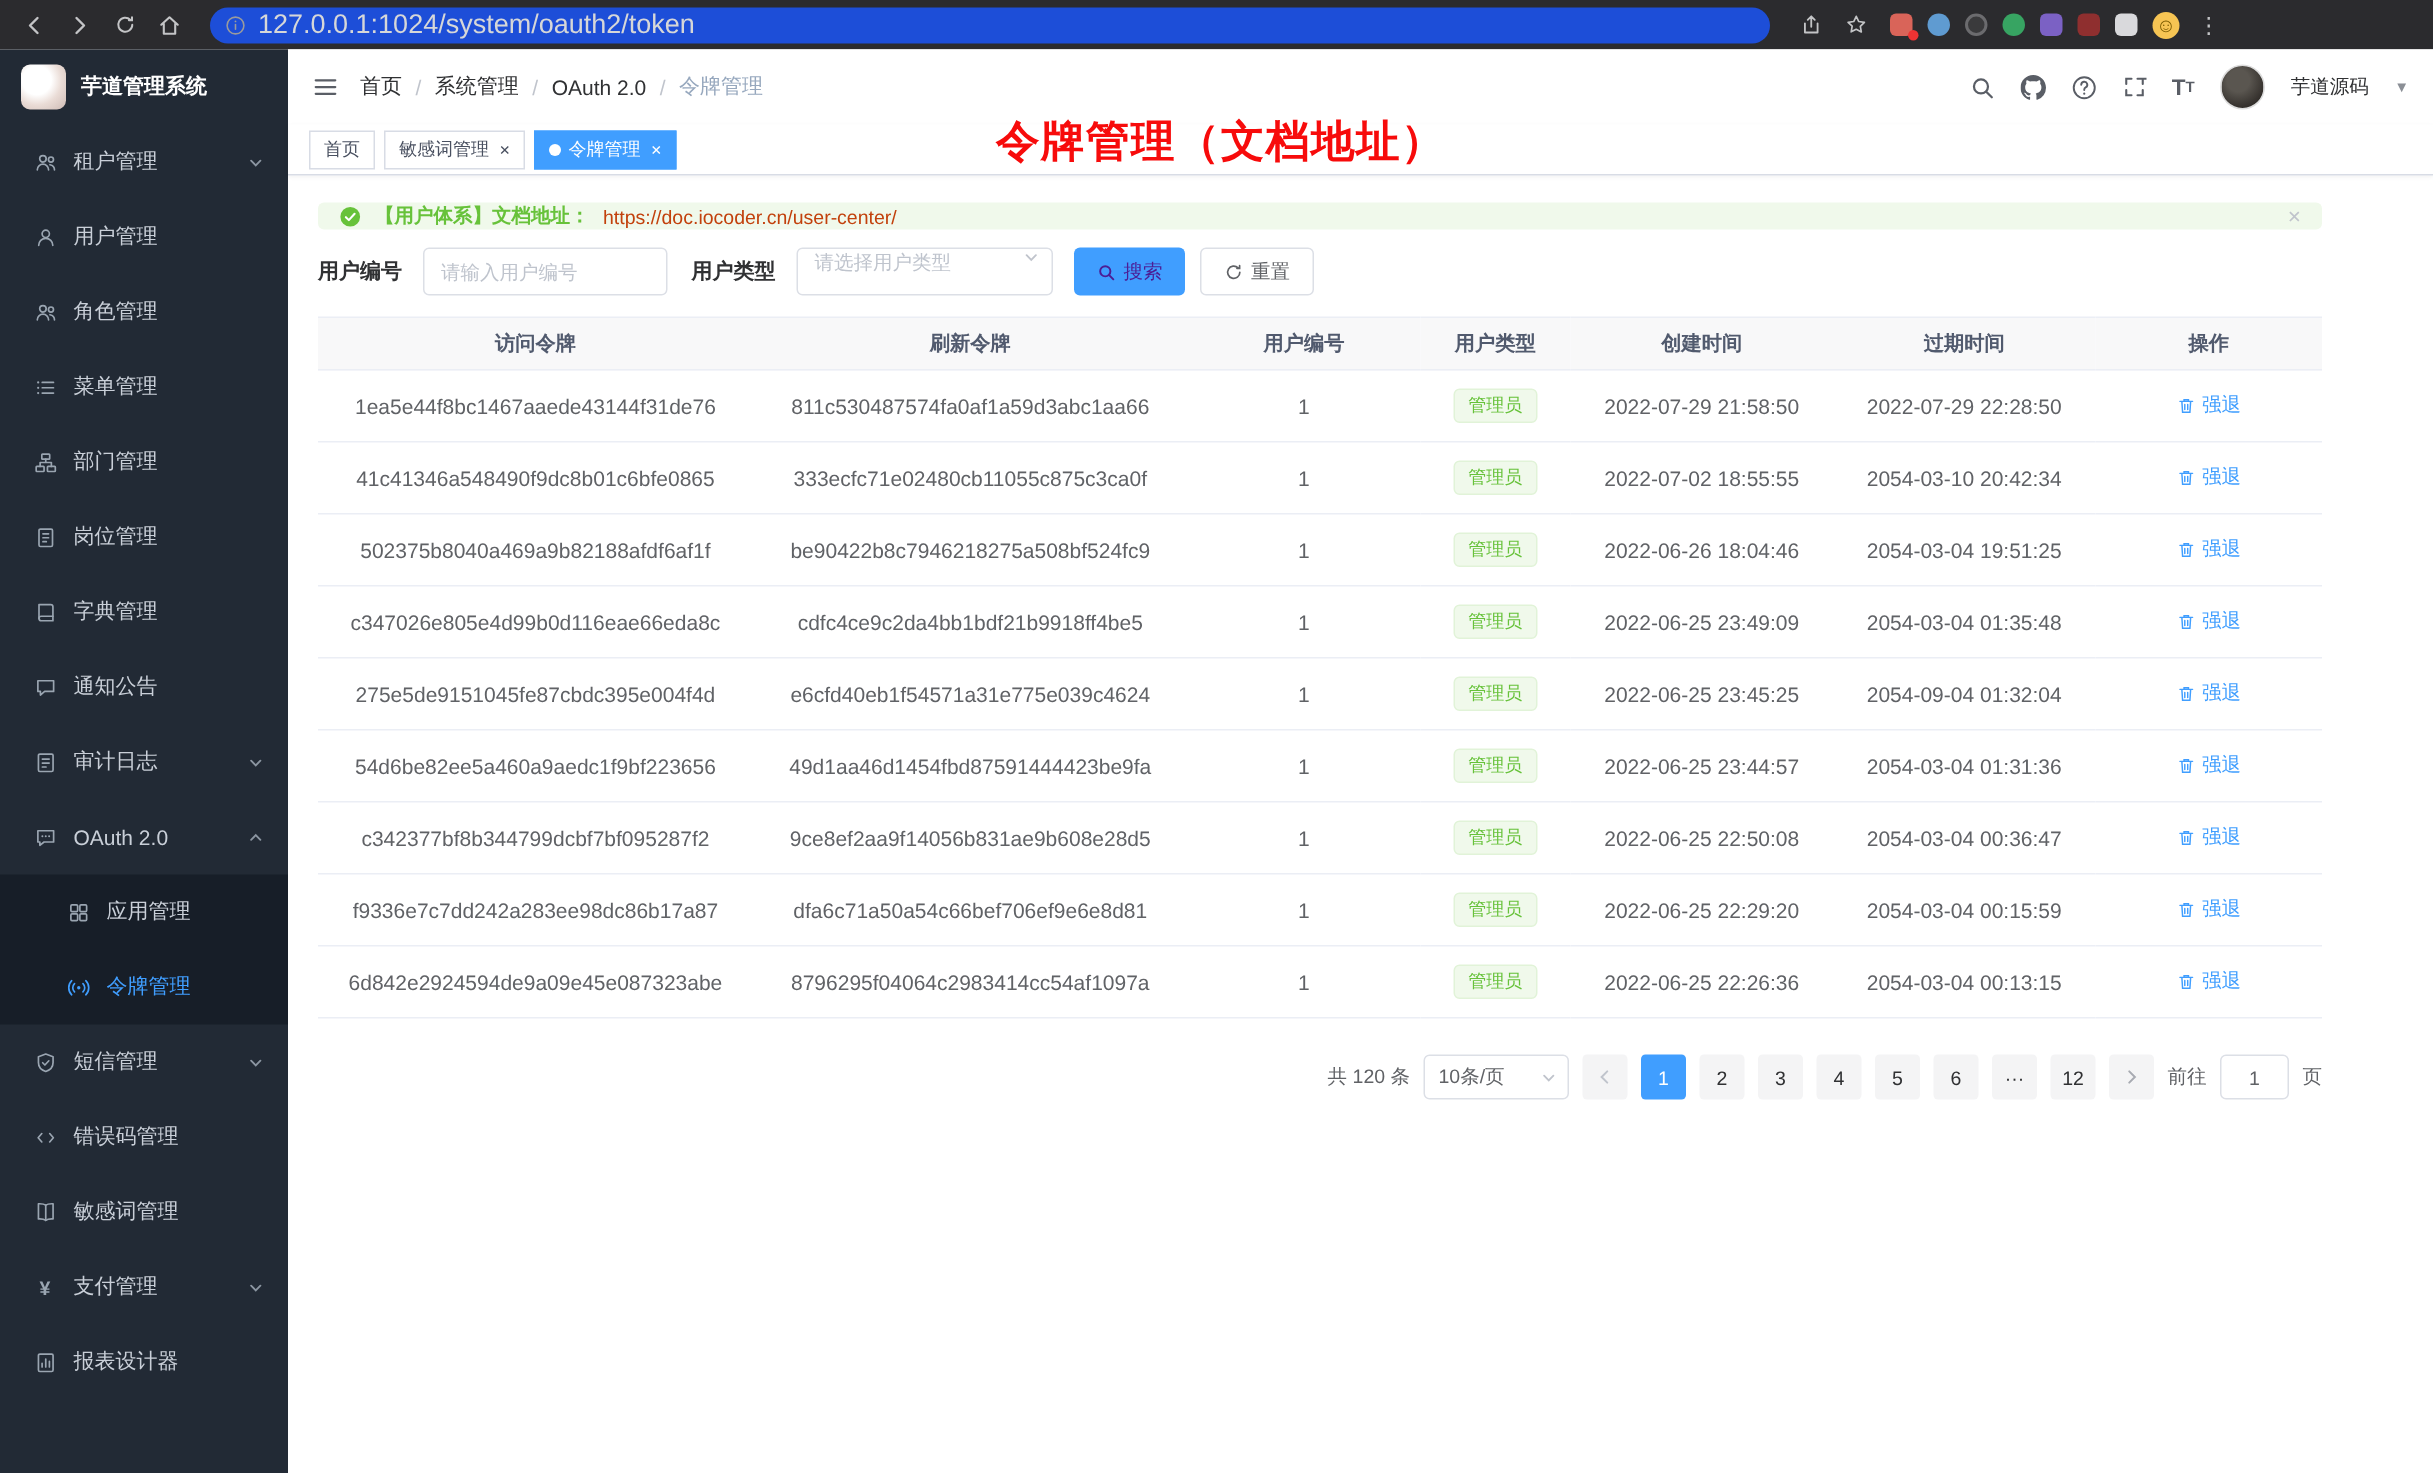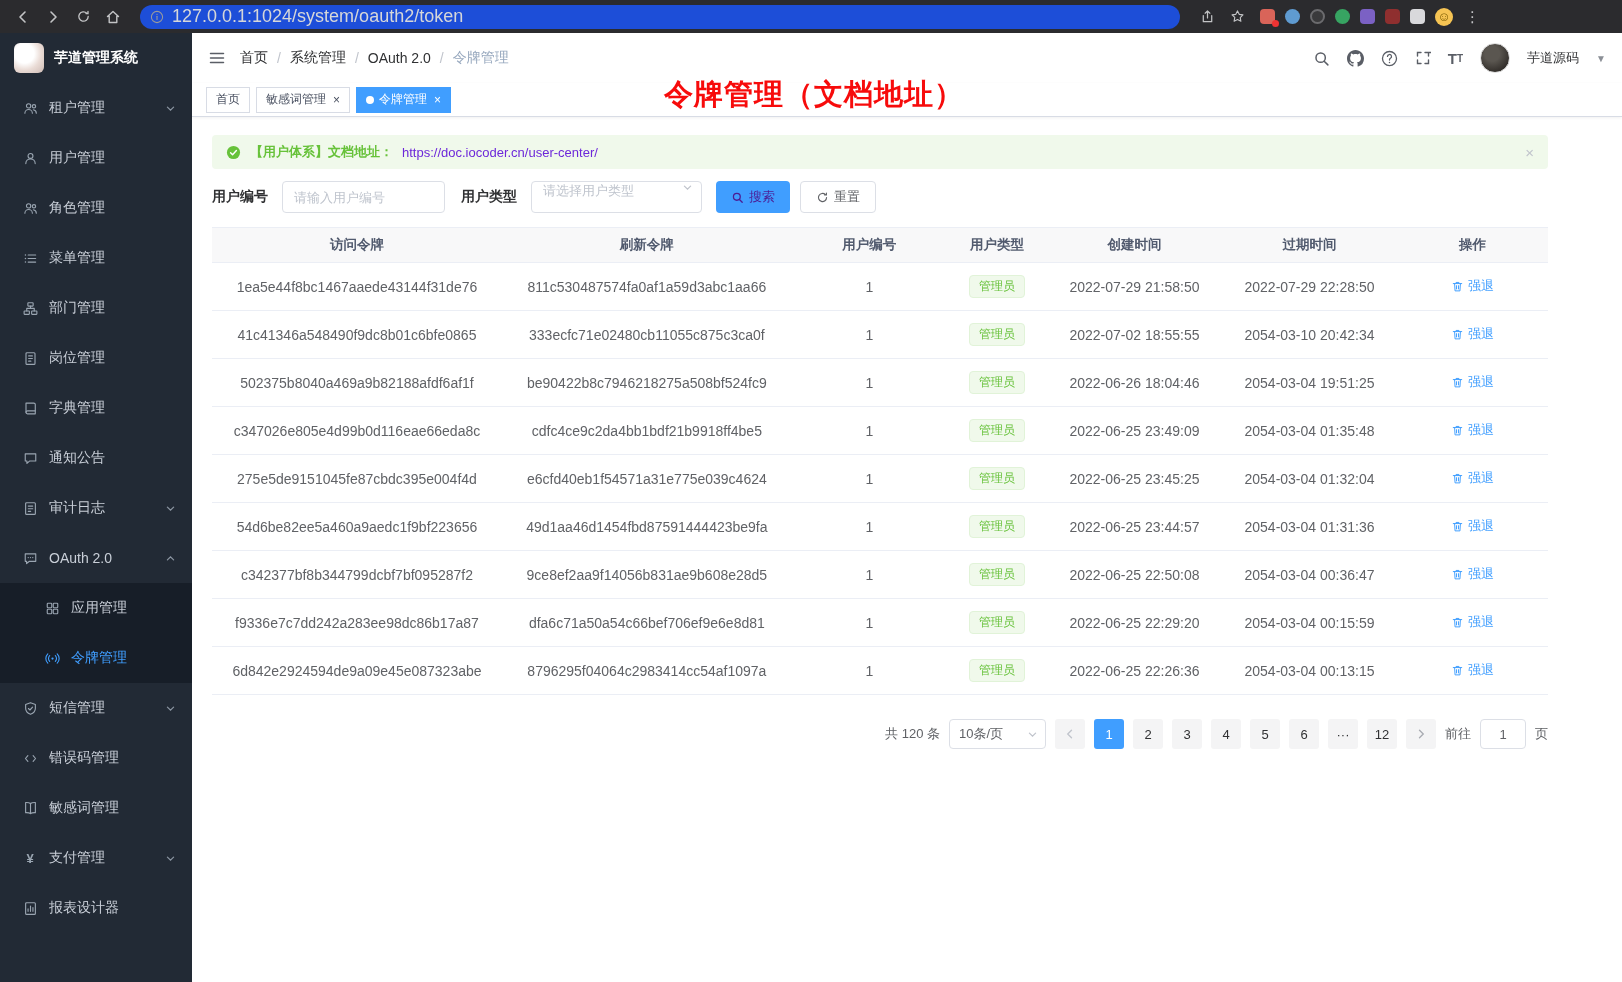--- a/index.html
+++ b/index.html
@@ -42,22 +42,22 @@
 .username{font-size:13px;color:#303133;cursor:pointer}
 .caret{color:#8b8f96;font-size:10px;cursor:pointer}
 .tabbar{height:34px;display:flex;align-items:center;gap:6px;padding:0 14px;background:#fff;border-bottom:1px solid #d8dce5;box-shadow:0 1px 3px rgba(0,0,0,.06);flex-shrink:0}
 .tab{height:26px;display:inline-flex;align-items:center;gap:5px;padding:0 9px;border:1px solid #d8dce5;font-size:12px;color:#495060;background:#fff;cursor:pointer}
 .tab.active{background:#409eff;border-color:#409eff;color:#fff}
 .tab-dot{width:8px;height:8px;border-radius:50%;background:#fff}
 .tab-close{font-size:12px;line-height:1;margin-left:2px}
 .annotation{position:absolute;top:42px;left:472px;font-size:29px;font-weight:bold;color:#f70b0b;z-index:30;pointer-events:none;letter-spacing:1px}
 .content{flex:1;padding:18px 74px 0 20px;overflow:hidden}
 
-.alert{height:34px;background:#f0f9eb;border-radius:4px;display:flex;align-items:center;gap:9px;padding:0 14px;font-size:13px;color:#67c23a;margin-bottom:12px}
-.alert-link{color:#6d28d9;text-decoration:none}
+.alert{height:18px;background:#f0f9eb;border-radius:4px;display:flex;align-items:center;gap:9px;padding:0 14px;font-size:13px;color:#67c23a;margin-bottom:12px}
+.alert-link{color:#c2410c;text-decoration:none}
 .alert-close{margin-left:auto;color:#c0c4cc;cursor:pointer;font-size:15px}
 
 .search-row{display:flex;align-items:center;gap:10px;margin-bottom:14px}
 .f-label{font-size:14px;font-weight:bold;color:#303133;margin-right:4px}
 .f-input{width:163px;height:32px;border:1px solid #dcdfe6;border-radius:4px;padding:0 11px;font-size:13px;color:#606266;outline:none;font-family:inherit}
 .f-input::placeholder{color:#bfc4cd}
 .f-select{width:171px;height:32px;border:1px solid #dcdfe6;border-radius:4px;padding:0 8px 0 11px;font-size:13px;color:#bfc4cd;display:flex;align-items:flex-start;justify-content:space-between;cursor:pointer;margin-right:4px;background:#fff}
 .sel-caret{color:#c0c4cc;display:flex;align-items:center}
 .btn{height:32px;border-radius:4px;font-size:13px;display:inline-flex;align-items:center;gap:5px;padding:0 15px;cursor:pointer;border:none;font-family:inherit}
 .btn-primary{background:#409eff;color:#4c1d95}
@@ -518,21 +518,21 @@
                   </svg>
                   <span>强退</span>
                 </span></td>
             </tr>
             <tr>
               <td>275e5de9151045fe87cbdc395e004f4d</td>
               <td>e6cfd40eb1f54571a31e775e039c4624</td>
               <td>1</td>
               <td><span class="tag-success">管理员</span></td>
               <td>2022-06-25 23:45:25</td>
-              <td>2054-03-04 01:32:04</td>
+              <td>2054-09-04 01:32:04</td>
               <td><span class="action-link">
                   <svg width="13" height="13" viewBox="0 0 16 16" fill="none" stroke="currentColor" stroke-width="1.2" stroke-linecap="round">
                     <path d="M2.8 4.4h10.4M6.2 4.4V3h3.6v1.4M4.4 4.4l.6 9h6l.6-9M6.8 7v4M9.2 7v4"></path>
                   </svg>
                   <span>强退</span>
                 </span></td>
             </tr>
             <tr>
               <td>54d6be82ee5a460a9aedc1f9bf223656</td>
               <td>49d1aa46d1454fbd87591444423be9fa</td>

